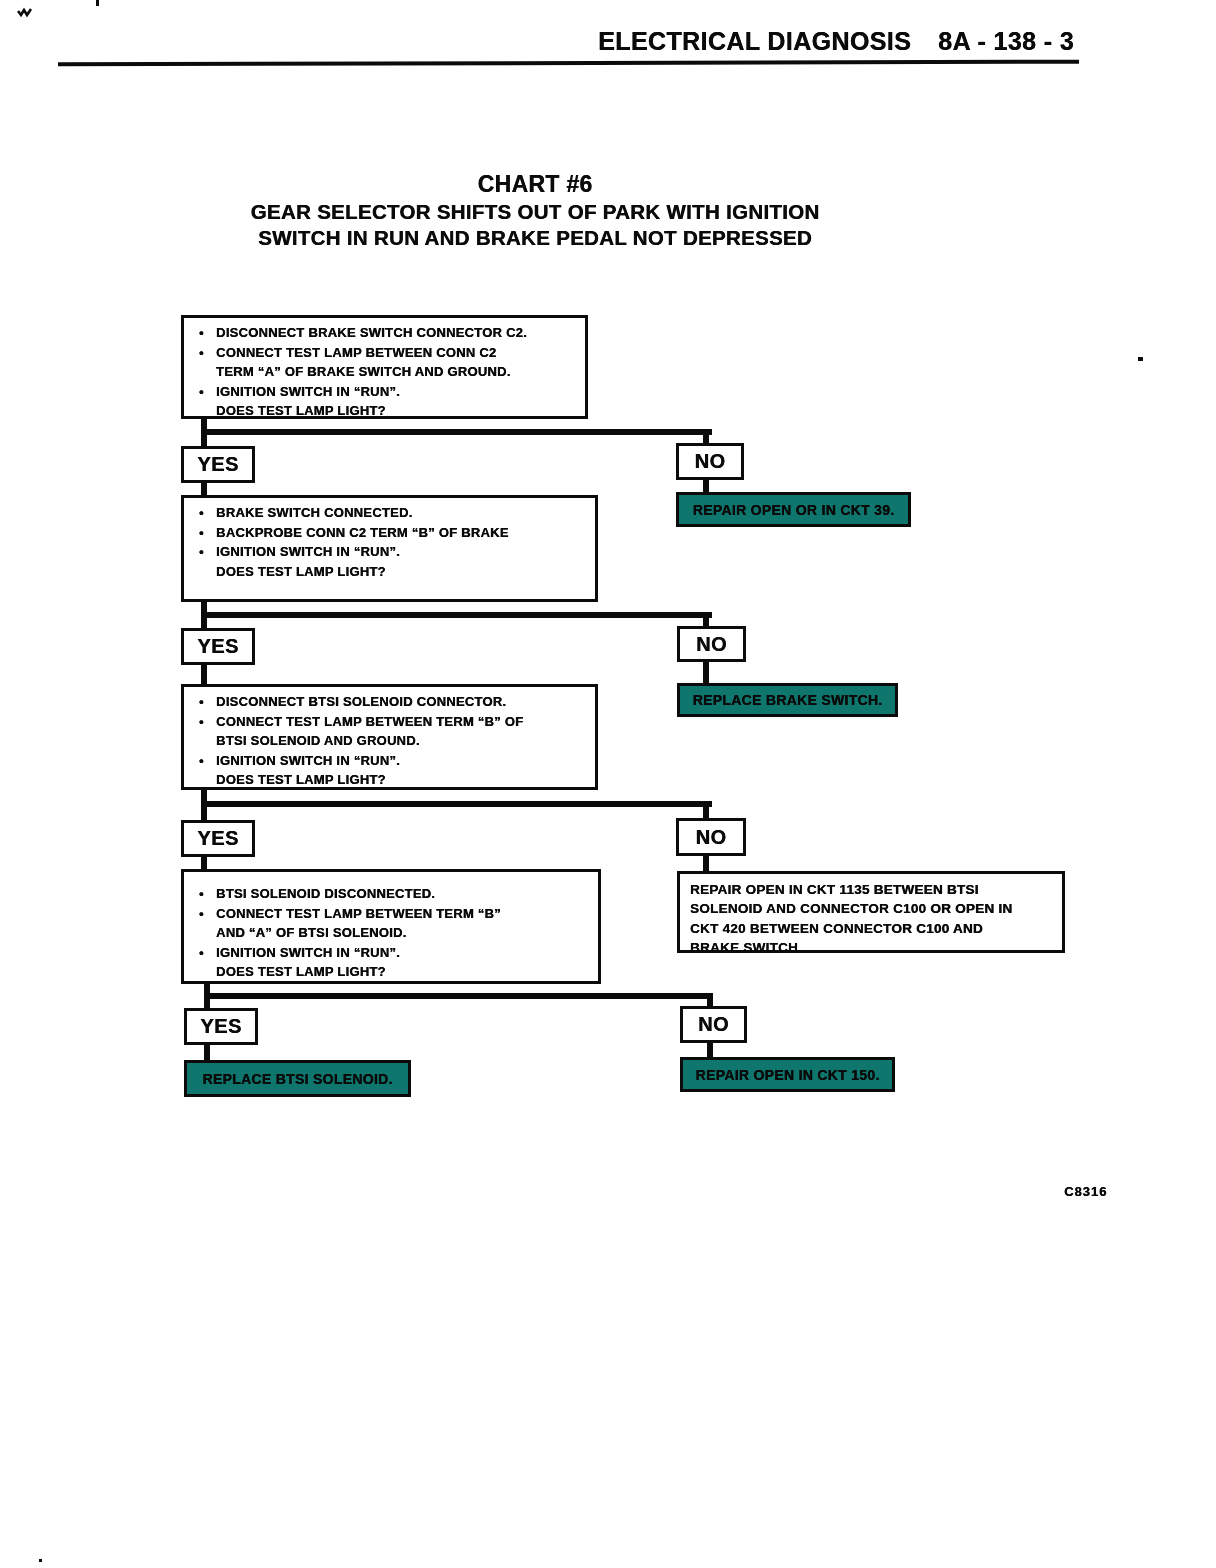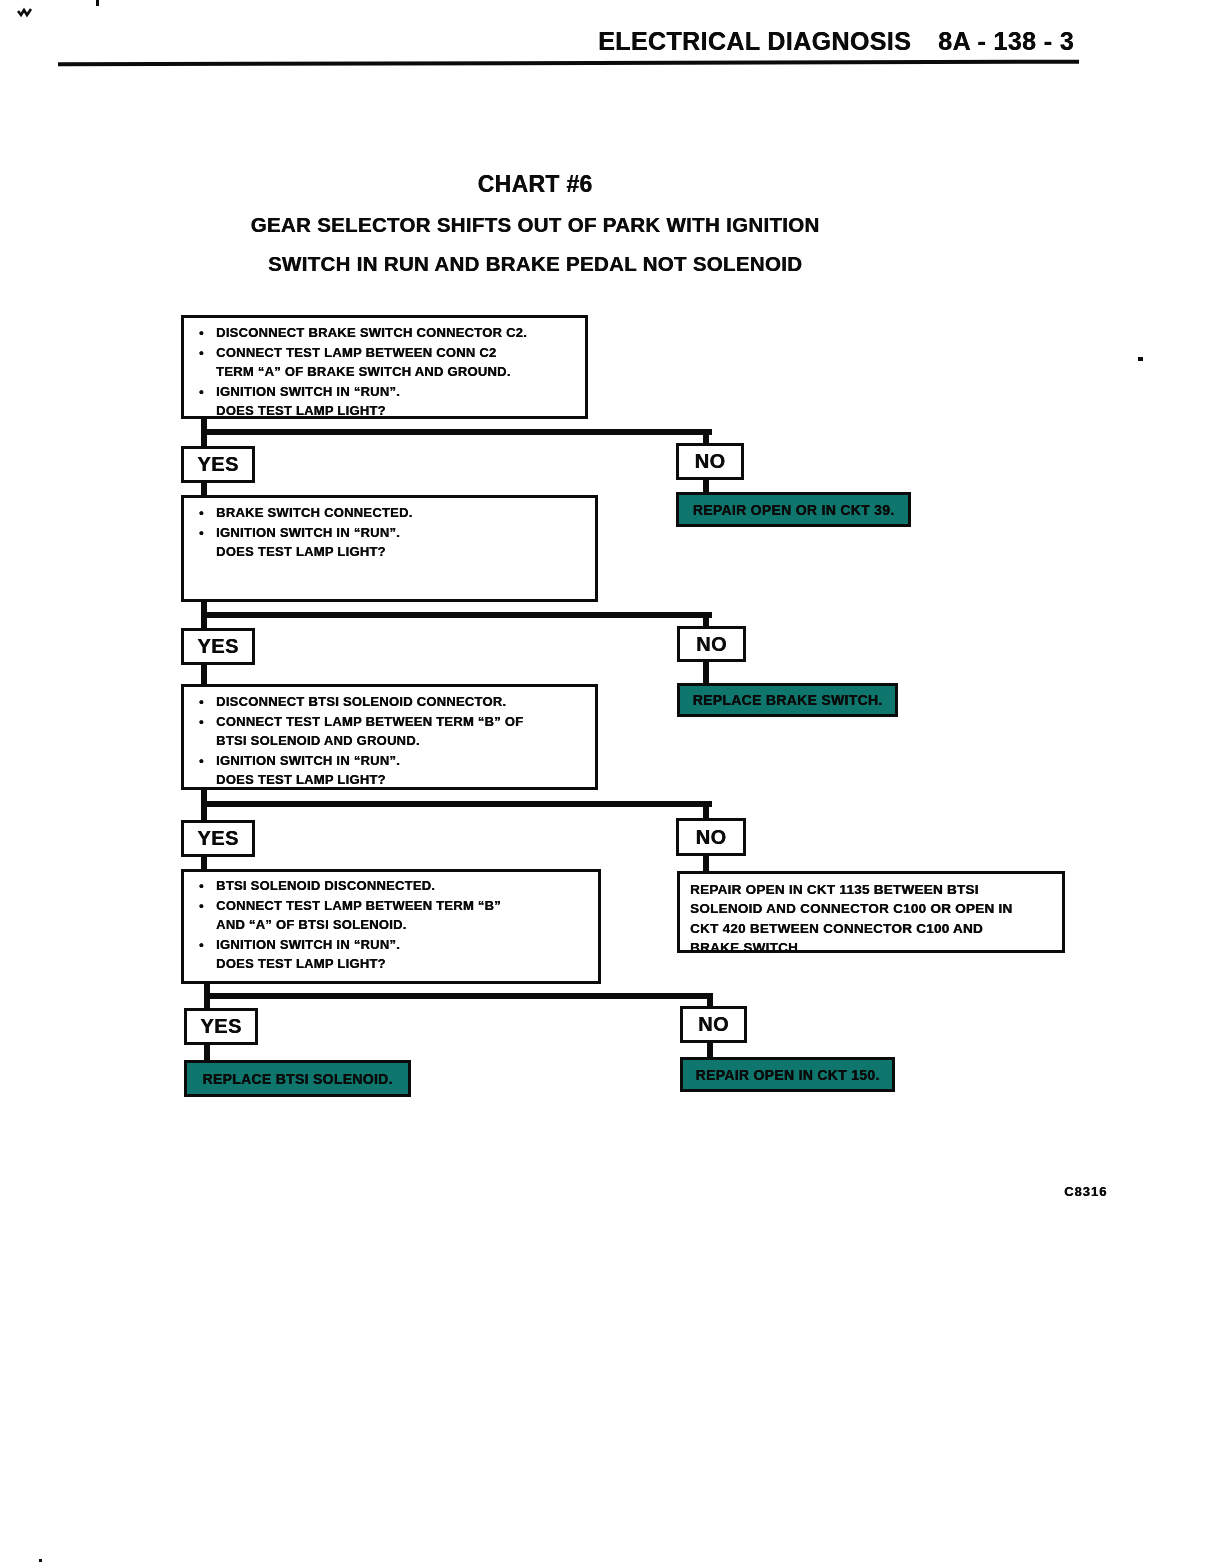--- a/index.html
+++ b/index.html
@@ -17,21 +17,21 @@
     position:absolute;top:27px;right:142px;
     display:flex;gap:27px;align-items:flex-start;
     font-size:25px;font-weight:bold;letter-spacing:.4px;
     text-shadow:.4px 0 0 #000;
     white-space:nowrap;
   }
   .hdr-rule{position:absolute;left:58px;top:61px;width:1021px;height:4px;background:#0b0b0b;transform:rotate(-0.15deg);}
   
   .titleblock{position:absolute;left:135px;top:170px;width:800px;text-align:center;font-weight:bold;text-shadow:.4px 0 0 #000;}
   .titleblock .t1{font-size:23px;line-height:29px;letter-spacing:.3px;}
-  .titleblock .t2{font-size:20.5px;line-height:26px;letter-spacing:.3px;margin-top:13px;}
+  .titleblock .t2{font-size:20.5px;line-height:26px;letter-spacing:.3px;}
   
   .pbox{
     position:absolute;box-sizing:border-box;
     border:3px solid #0b0b0b;background:#fff;
     font-size:13px;font-weight:bold;line-height:19.5px;letter-spacing:.25px;
     padding:5px 6px 4px 13px;
     text-shadow:.35px 0 0 #000;
     white-space:nowrap;
   }
   .ln{position:relative;padding-left:19px;}
@@ -81,21 +81,21 @@
 
   <div class="hdr">
     <span>ELECTRICAL DIAGNOSIS</span>
     <span>8A - 138 - 3</span>
   </div>
   <div class="hdr-rule"></div>
 
   <div class="titleblock">
     <div class="t1">CHART #6</div>
     <div class="t2">GEAR SELECTOR SHIFTS OUT OF PARK WITH IGNITION</div>
-    <div class="t2">SWITCH IN RUN AND BRAKE PEDAL NOT SOLENOID</div>
+    <div class="t2">SWITCH IN RUN AND BRAKE PEDAL NOT DEPRESSED</div>
   </div>
 
   <div class="pbox" style="left:181px;top:315px;width:407px;height:104px">
     <div class="ln b">DISCONNECT BRAKE SWITCH CONNECTOR C2.</div>
     <div class="ln b">CONNECT TEST LAMP BETWEEN CONN C2</div>
     <div class="ln">TERM “A” OF BRAKE SWITCH AND GROUND.</div>
     <div class="ln b">IGNITION SWITCH IN “RUN”.</div>
     <div class="ln">DOES TEST LAMP LIGHT?</div>
   </div>
 
@@ -113,20 +113,21 @@
 
   <div class="vline" style="left:201px;top:483px;width:6px;height:13px"></div>
   <div class="vline" style="left:703px;top:480px;width:6px;height:13px"></div>
 
   <div class="endbox" style="left:676px;top:492px;width:235px;height:35px">
     <span>REPAIR OPEN OR IN CKT 39.</span>
   </div>
 
   <div class="pbox" style="left:181px;top:495px;width:417px;height:107px">
     <div class="ln b">BRAKE SWITCH CONNECTED.</div>
+    <div class="ln b">BACKPROBE CONN C2 TERM “B” OF BRAKE</div>
     <div class="ln b">IGNITION SWITCH IN “RUN”.</div>
     <div class="ln">DOES TEST LAMP LIGHT?</div>
   </div>
 
   <div class="vline" style="left:201px;top:600px;width:6px;height:14px"></div>
   <div class="hline" style="left:201px;top:612px;width:511px;height:6px"></div>
   <div class="vline" style="left:201px;top:618px;width:6px;height:11px"></div>
   <div class="vline" style="left:703px;top:618px;width:6px;height:9px"></div>
 
   <div class="tagbox" style="left:181px;top:628px;width:74px;height:37px">
@@ -166,21 +167,21 @@
   <div class="vline" style="left:201px;top:857px;width:6px;height:13px"></div>
   <div class="vline" style="left:703px;top:856px;width:6px;height:16px"></div>
 
   <div class="endbox-multi" style="left:677px;top:871px;width:388px;height:82px">
     <div>REPAIR OPEN IN CKT 1135 BETWEEN BTSI</div>
     <div>SOLENOID AND CONNECTOR C100 OR OPEN IN</div>
     <div>CKT 420 BETWEEN CONNECTOR C100 AND</div>
     <div>BRAKE SWITCH.</div>
   </div>
 
-  <div class="pbox" style="left:181px;top:869px;width:420px;height:115px;padding-top:4px">
+  <div class="pbox" style="left:181px;top:869px;width:420px;height:115px;padding-top:12px">
     <div class="ln b">BTSI SOLENOID DISCONNECTED.</div>
     <div class="ln b">CONNECT TEST LAMP BETWEEN TERM “B”</div>
     <div class="ln">AND  “A” OF BTSI SOLENOID.</div>
     <div class="ln b">IGNITION SWITCH IN “RUN”.</div>
     <div class="ln">DOES TEST LAMP LIGHT?</div>
   </div>
 
   <div class="vline" style="left:204px;top:983px;width:6px;height:12px"></div>
   <div class="hline" style="left:204px;top:993px;width:509px;height:6px"></div>
   <div class="vline" style="left:204px;top:999px;width:6px;height:10px"></div>

